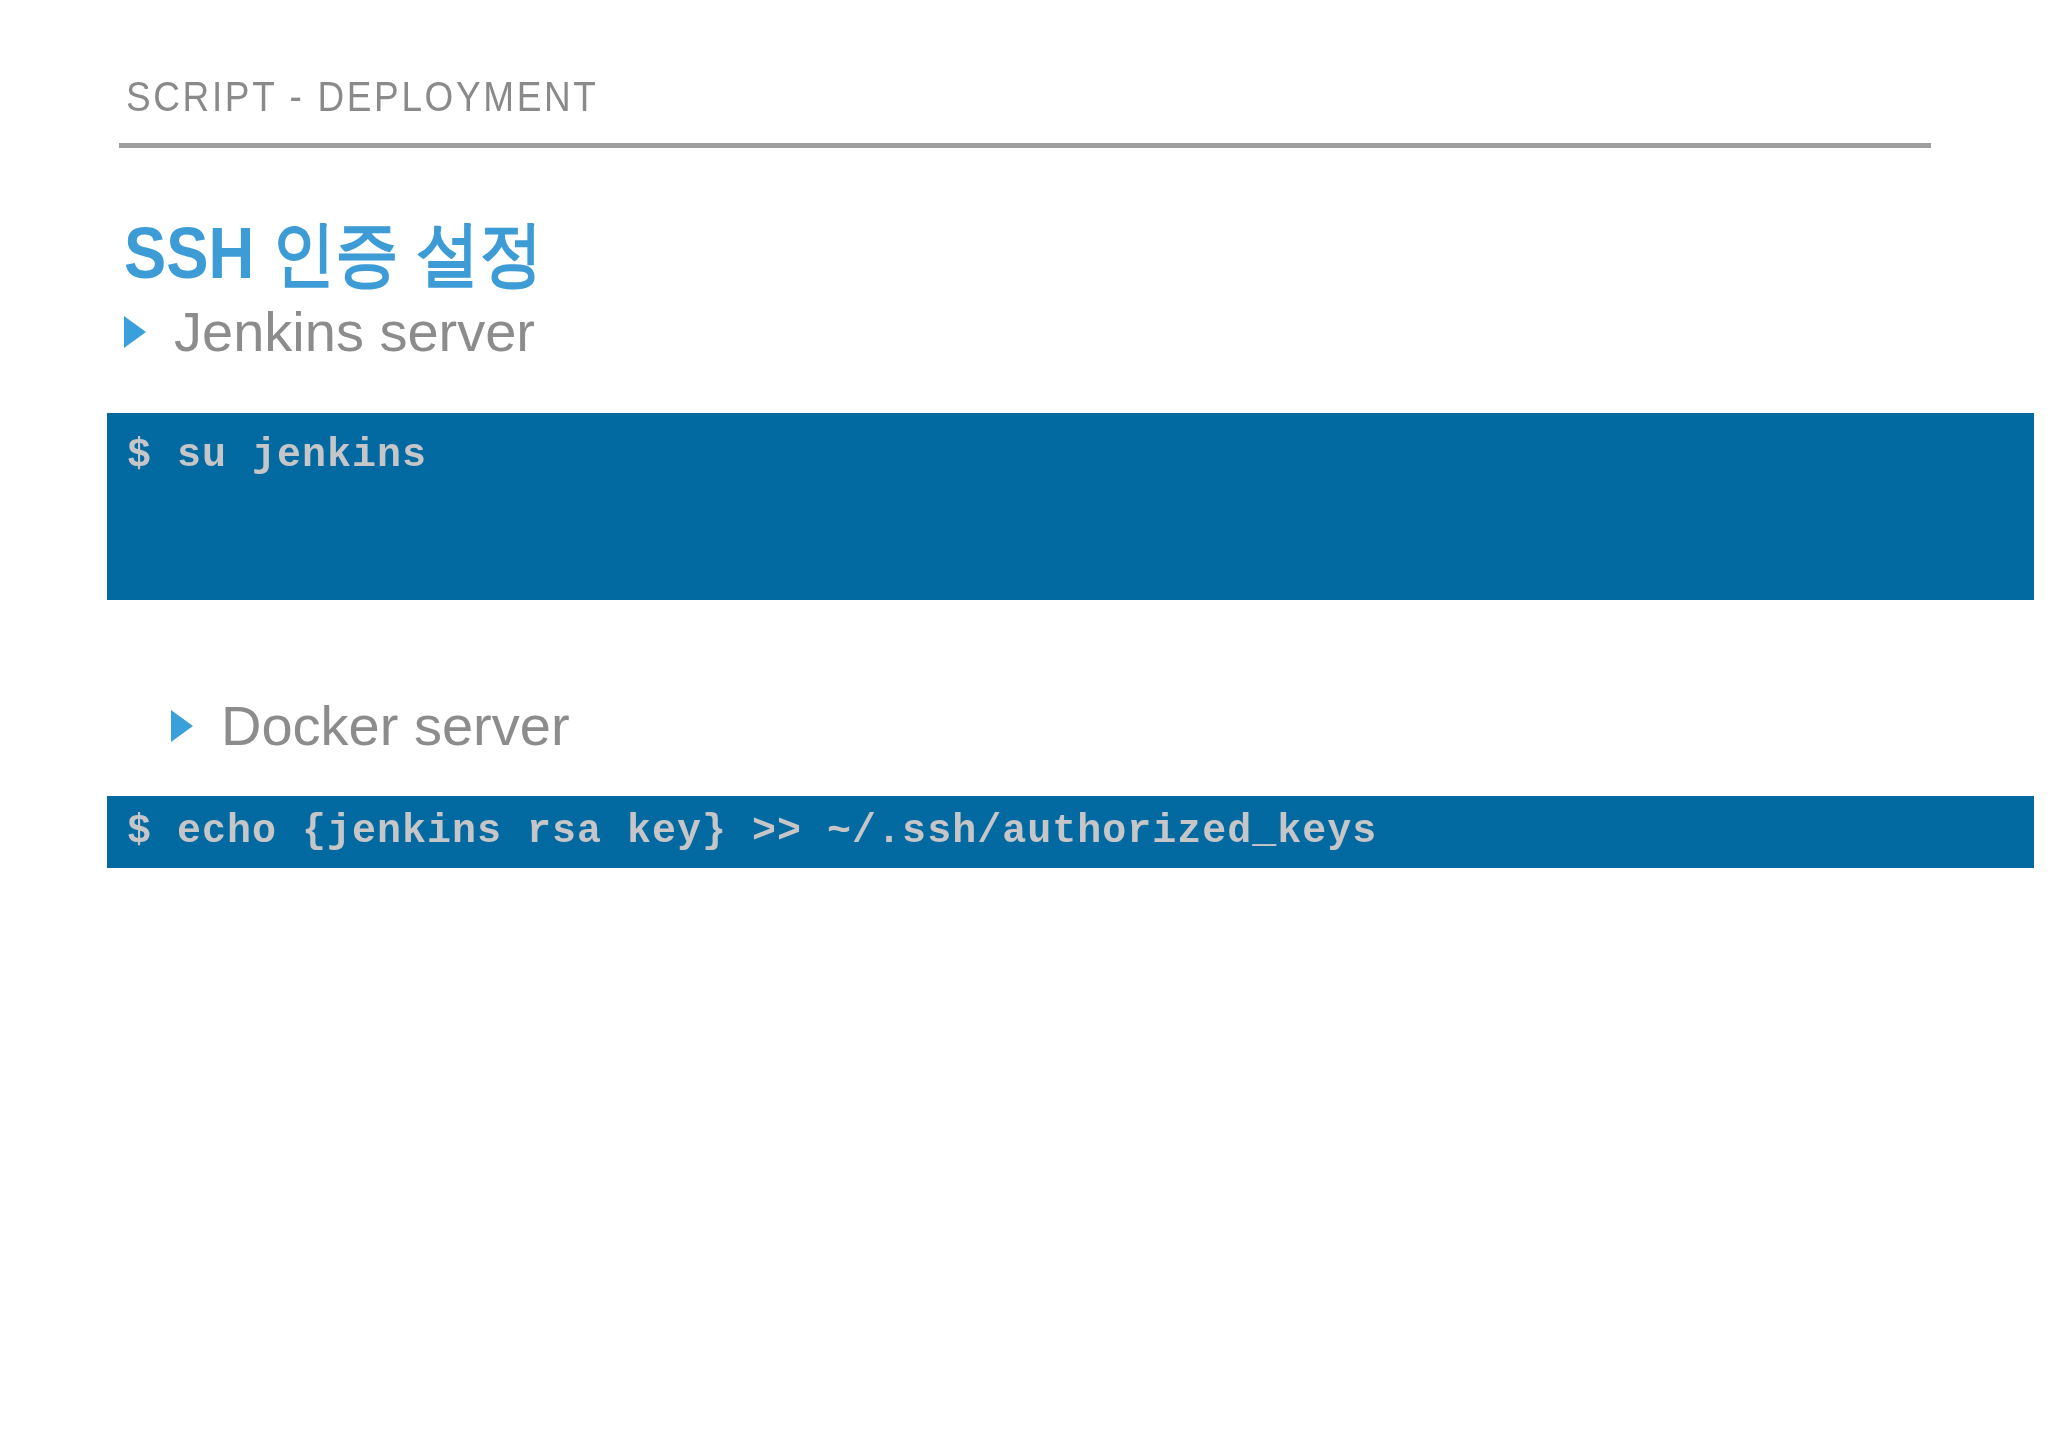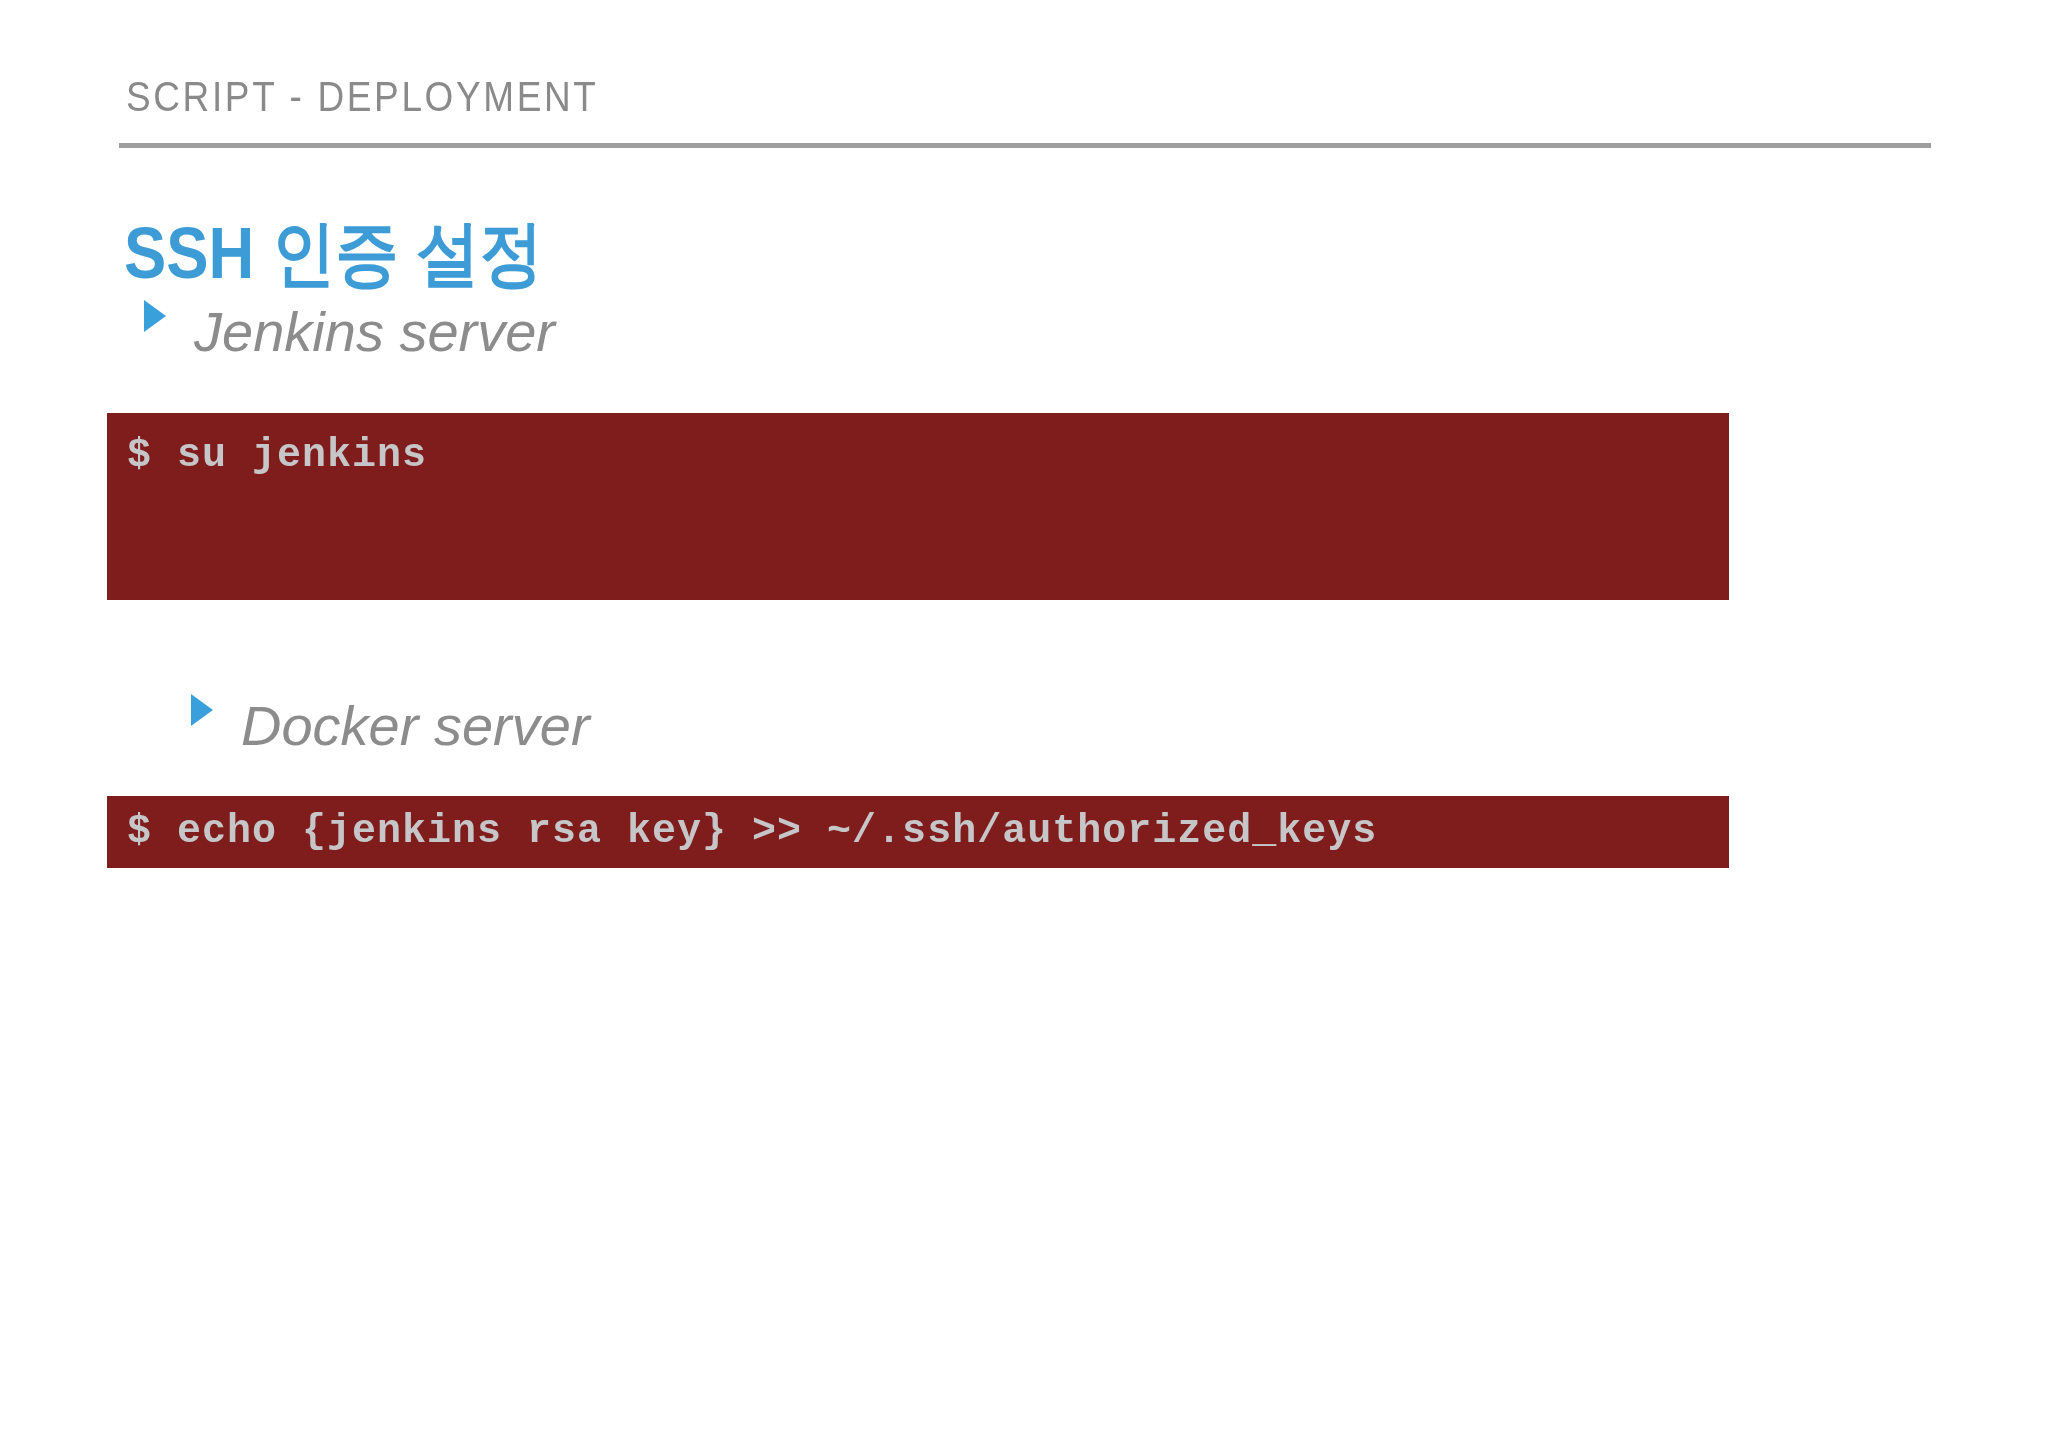--- a/index.html
+++ b/index.html
@@ -50,23 +50,23 @@
     color: #3d9cd6;
     letter-spacing: 0px;
     transform: scaleX(0.88);
     transform-origin: left center;
     white-space: nowrap;
   }
 
   
   .bullet-row {
     position: absolute;
-    left: 144px;
+    left: 124px;
     display: flex;
-    font-style: italic;
+    align-items: center;
   }
   .bullet-row.first  { top: 300px; }
   .bullet-row.second { top: 694px; margin-left: 47px; }
   .tri-icon {
     width: 0;
     height: 0;
     border-left: 22px solid #3aa0dc;
     border-top: 16px solid transparent;
     border-bottom: 16px solid transparent;
     margin-right: 28px;
@@ -76,22 +76,22 @@
     font-size: 56px;
     line-height: 64px;
     color: #8c8c8c;
     white-space: nowrap;
   }
 
   
   .code-block {
     position: absolute;
     left: 107px;
-    width: 1622px;
-    background: #7f1d1d;
+    width: 1927px;
+    background: #0369a1;
     box-sizing: border-box;
     font-family: "Liberation Mono", "DejaVu Sans Mono", monospace;
     font-weight: bold;
     font-size: 40px;
     color: #c6c6c8;
     letter-spacing: 1px;
   }
   .code-block.first {
     top: 413px;
     height: 187px;

